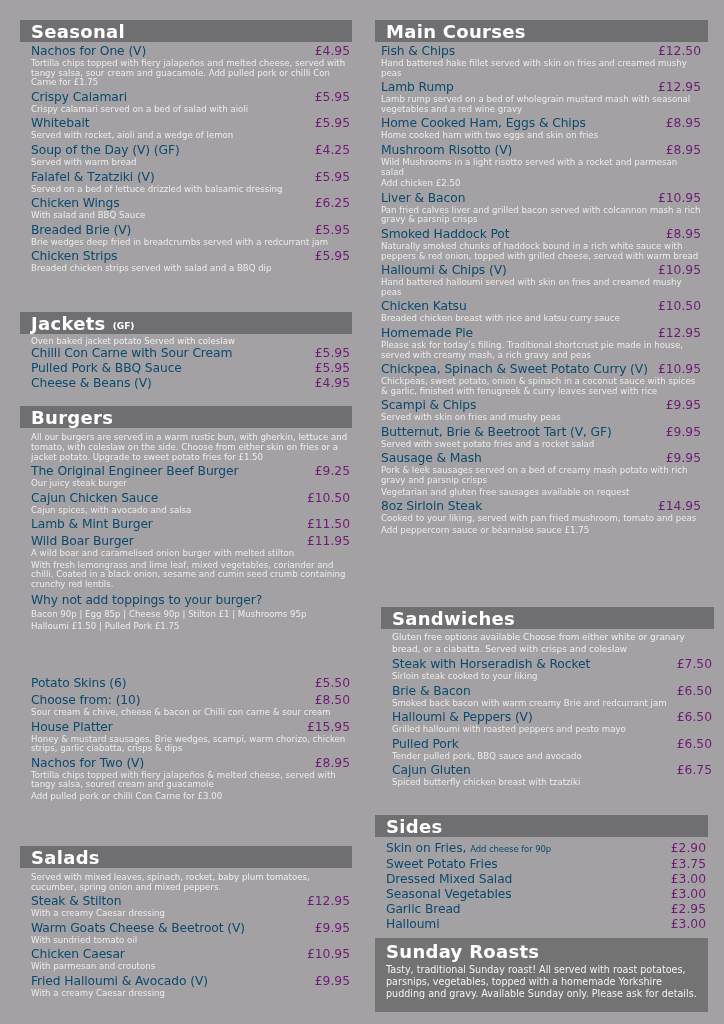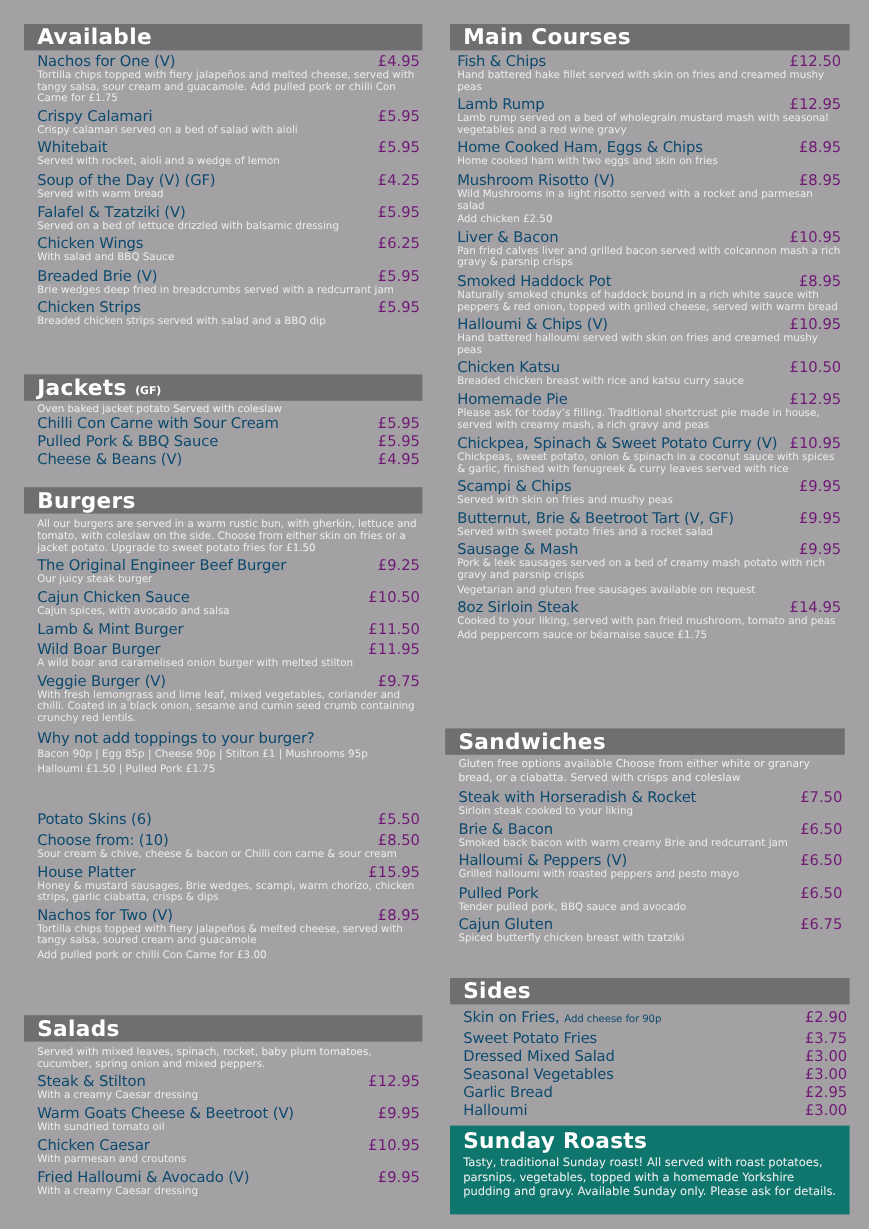--- a/index.html
+++ b/index.html
@@ -27,30 +27,30 @@
   .intro { font-size:8.6px; line-height:10px; color:#efefef; margin-top:2px; }
   .item { margin-top:2px; }
   .row { display:flex; justify-content:space-between; align-items:baseline; }
   .name { font-size:12.3px; line-height:15px; color:#0c4a6e; letter-spacing:-0.1px; white-space:nowrap; }
   .name .small { font-size:8.5px; }
   .price { font-size:12.3px; line-height:15px; color:#701a75; }
   .desc { font-size:8.6px; line-height:9.6px; color:#ececec; }
   .compact .item { margin-top:0; }
   .compact .name, .compact .price { line-height:15px; }
   .toppings { font-size:8.6px; line-height:12px; color:#ececec; }
-  .roast-box { background:#0f766e; padding:3px 6px 6px 11px; box-sizing:border-box; }
+  .roast-box { background:#737373; padding:3px 6px 6px 11px; box-sizing:border-box; }
   .roast-box .hdr-title { font-size:18px; }
   .roast-text { font-size:9.6px; line-height:12px; color:#f2f2f2; margin-top:2px; }
 </style>
 </head>
 <body>
 
 <div class="section" style="left:20px; top:20px; width:332px;">
   <div class="hdr">
-      <span class="hdr-title">Available</span>
+      <span class="hdr-title">Seasonal</span>
     </div>
   <div class="body">
       <div class="item">
         <div class="row">
           <span class="name"><span>Nachos for One (V)</span></span>
           <span class="price">£4.95</span>
         </div>
         <div class="desc">Tortilla chips topped with fiery jalapeños and melted cheese, served with tangy salsa, sour cream and guacamole. Add pulled pork or chilli Con Carne for £1.75</div>
       </div>
       <div class="item">
@@ -163,24 +163,20 @@
           </div>
         </div>
         <div class="item">
           <div class="row">
             <span class="name"><span>Wild Boar Burger</span></span>
             <span class="price">£11.95</span>
           </div>
           <div class="desc">A wild boar and caramelised onion burger with melted stilton</div>
         </div>
         <div class="item">
-          <div class="row">
-            <span class="name"><span>Veggie Burger (V)</span></span>
-            <span class="price">£9.75</span>
-          </div>
           <div class="desc">With fresh lemongrass and lime leaf, mixed vegetables, coriander and chilli. Coated in a black onion, sesame and cumin seed crumb containing crunchy red lentils.</div>
         </div>
       </div>
     <div class="name" style="margin-top:3px;">Why not add toppings to your burger?</div>
     <div class="toppings">Bacon 90p  |  Egg 85p  |  Cheese 90p  |  Stilton £1 | Mushrooms 95p</div>
     <div class="toppings">Halloumi £1.50  |  Pulled Pork £1.75</div>
   </div>
 </div>
 
 <div class="section" style="left:20px; top:674px; width:332px;">
@@ -357,21 +353,21 @@
         <div class="row">
           <span class="name"><span>8oz Sirloin Steak</span></span>
           <span class="price">£14.95</span>
         </div>
         <div class="desc">Cooked to your liking, served with pan fried mushroom, tomato and peas</div>
         <div class="desc" style="margin-top: 2px;">Add peppercorn sauce or béarnaise sauce £1.75</div>
       </div>
     </div>
 </div>
 
-<div class="section" style="left:371px; top:607px; width:333px;">
+<div class="section" style="left:381px; top:607px; width:333px;">
   <div class="hdr">
       <span class="hdr-title">Sandwiches</span>
     </div>
   <div class="body" style="padding-right:2px;">
     <div class="intro" style="font-size:8.9px;line-height:12px;">Gluten free options available Choose from either white or granary bread, or a ciabatta. Served with crisps and coleslaw</div>
     <div>
         <div class="item">
           <div class="row">
             <span class="name"><span>Steak with Horseradish &amp; Rocket</span></span>
             <span class="price">£7.50</span>

